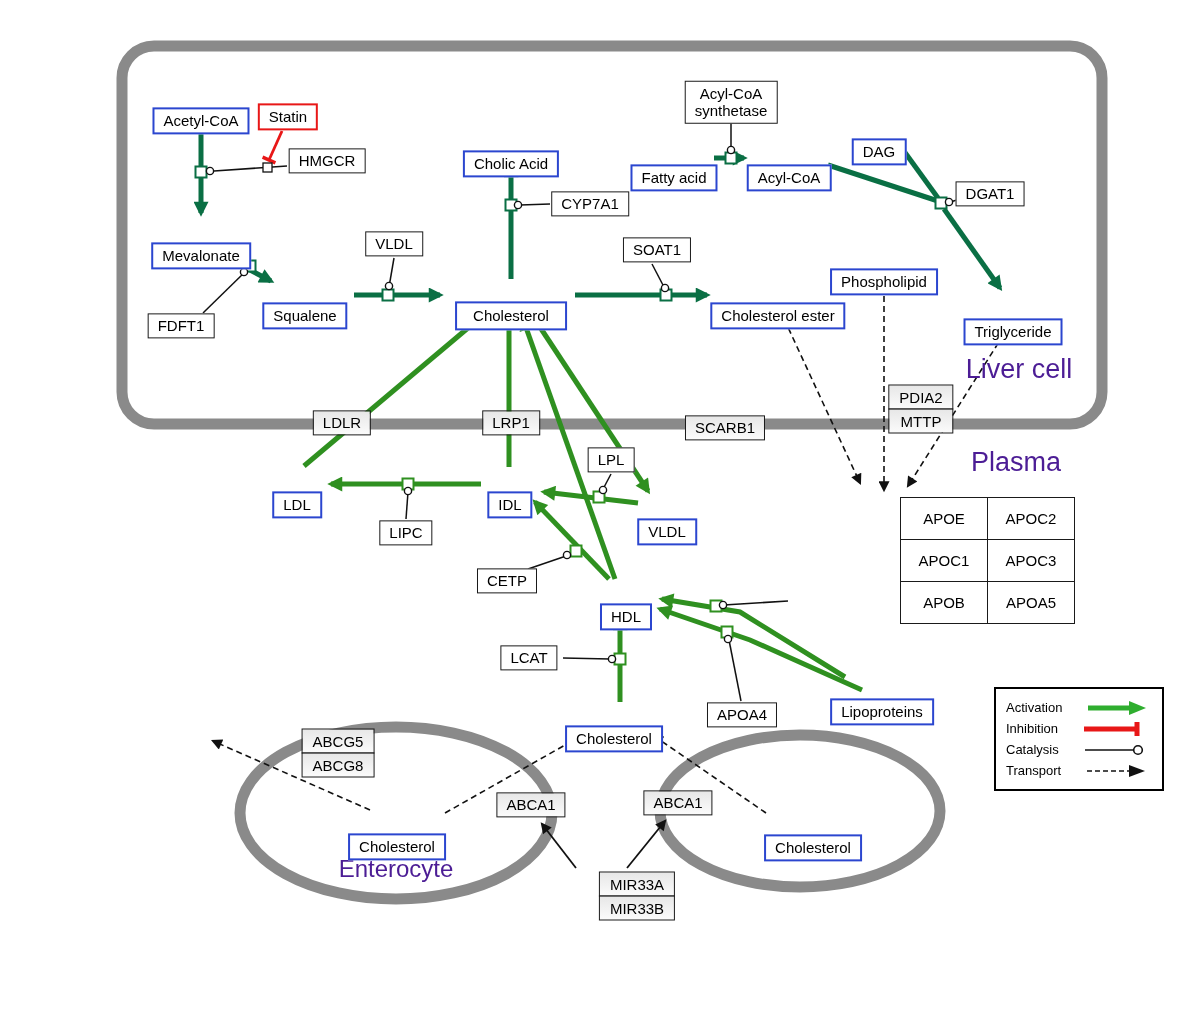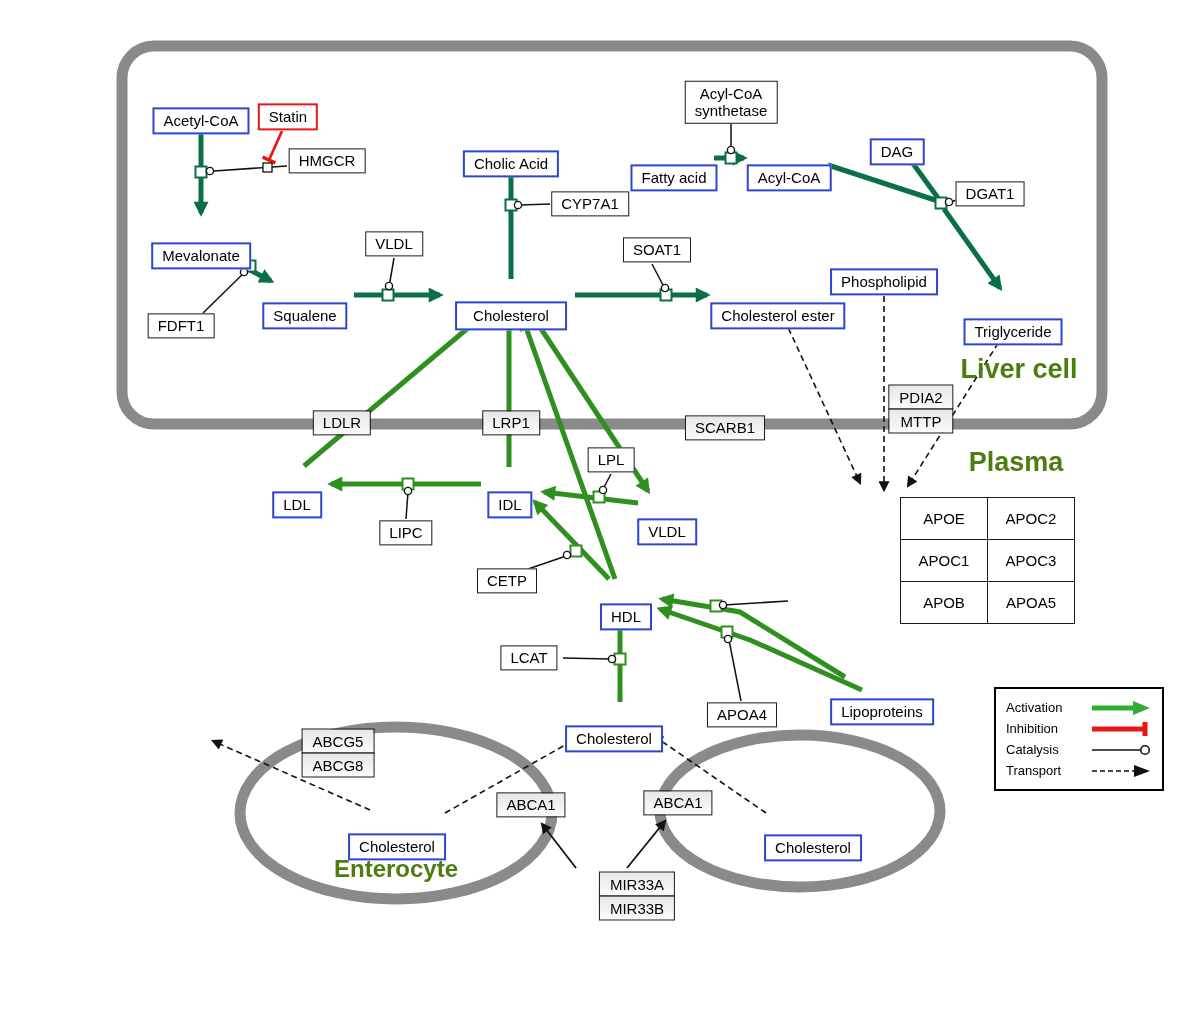--- a/index.html
+++ b/index.html
@@ -13,27 +13,27 @@
   .gray   { background:linear-gradient(#e7e7e7,#fbfbfb); }
   .statin { border:2px solid #e81717; }
   .stack  { position:absolute; transform:translate(-50%,-50%); display:flex; flex-direction:column; z-index:5;margin-left:37px; }
   .stack .cell { border:1px solid #1a1a1a; padding:3px 10px; margin-top:-1px; text-align:center;
                  font-size:15px; white-space:nowrap; background:linear-gradient(#e7e7e7,#fbfbfb); color:#000; }
   .stack .cell:first-child { margin-top:0; }
   .stack.white .cell { background:#fff; }
   .apo { position:absolute; transform:translate(-50%,-50%); display:grid; grid-template-columns:repeat(2,87px); z-index:5; }
   .apo .cell { border:1px solid #1a1a1a; margin:-1px 0 0 -1px; padding:12px 0; text-align:center;
                font-size:15px; background:#fff; color:#000; }
-  .region-label { position:absolute; transform:translate(-50%,-50%); color:#4d7c0f; font-weight:bold;
+  .region-label { position:absolute; transform:translate(-50%,-50%); color:#4c1d95; font-weight:normal;
                   white-space:nowrap; z-index:4; }
   .rl-big { font-size:27px; }
   .rl-mid { font-size:24px; }
   .legend { position:absolute; border:2px solid #000; background:#fff; padding:8px 10px;
             display:flex; flex-direction:column; justify-content:space-between; z-index:6; }
-  .legend-row { display:flex; align-items:center; justify-content:space-between; gap:24px; height:21px; }
+  .legend-row { display:flex; align-items:center; gap:24px; height:21px; }
   .legend-row .lbl { font-size:13px; color:#000; }
   .l2 { display:block; }
 </style>
 </head>
 <body>
 
 <div id="canvas">
 
 <svg class="layer" width="1200" height="1013" viewBox="0 0 1200 1013">
   <defs>
@@ -152,21 +152,21 @@
 </svg>
 
 <div class="node met" style="left:201px;top:100px">Acetyl-CoA</div>
 <div class="node met" style="left:201px;top:235px">Mevalonate</div>
 <div class="node met" style="left:305px;top:295px">Squalene</div>
 <div class="node met" style="left:511px;top:143px">Cholic Acid</div>
 <div class="node met hub" style="left:511px;top:295px">Cholesterol</div>
 <div class="node met" style="left:778px;top:295px">Cholesterol ester</div>
 <div class="node met" style="left:674px;top:157px">Fatty acid</div>
 <div class="node met" style="left:789px;top:157px">Acyl-CoA</div>
-<div class="node met" style="left:897px;top:131px">DAG</div>
+<div class="node met" style="left:879px;top:131px">DAG</div>
 <div class="node met" style="left:884px;top:261px">Phospholipid</div>
 <div class="node met" style="left:1013px;top:311px">Triglyceride</div>
 <div class="node met" style="left:297px;top:484px">LDL</div>
 <div class="node met" style="left:510px;top:484px">IDL</div>
 <div class="node met" style="left:667px;top:511px">VLDL</div>
 <div class="node met" style="left:626px;top:596px">HDL</div>
 <div class="node met" style="left:882px;top:691px">Lipoproteins</div>
 <div class="node met" style="left:614px;top:718px">Cholesterol</div>
 <div class="node met" style="left:397px;top:826px">Cholesterol</div>
 <div class="node met" style="left:813px;top:827px">Cholesterol</div>

